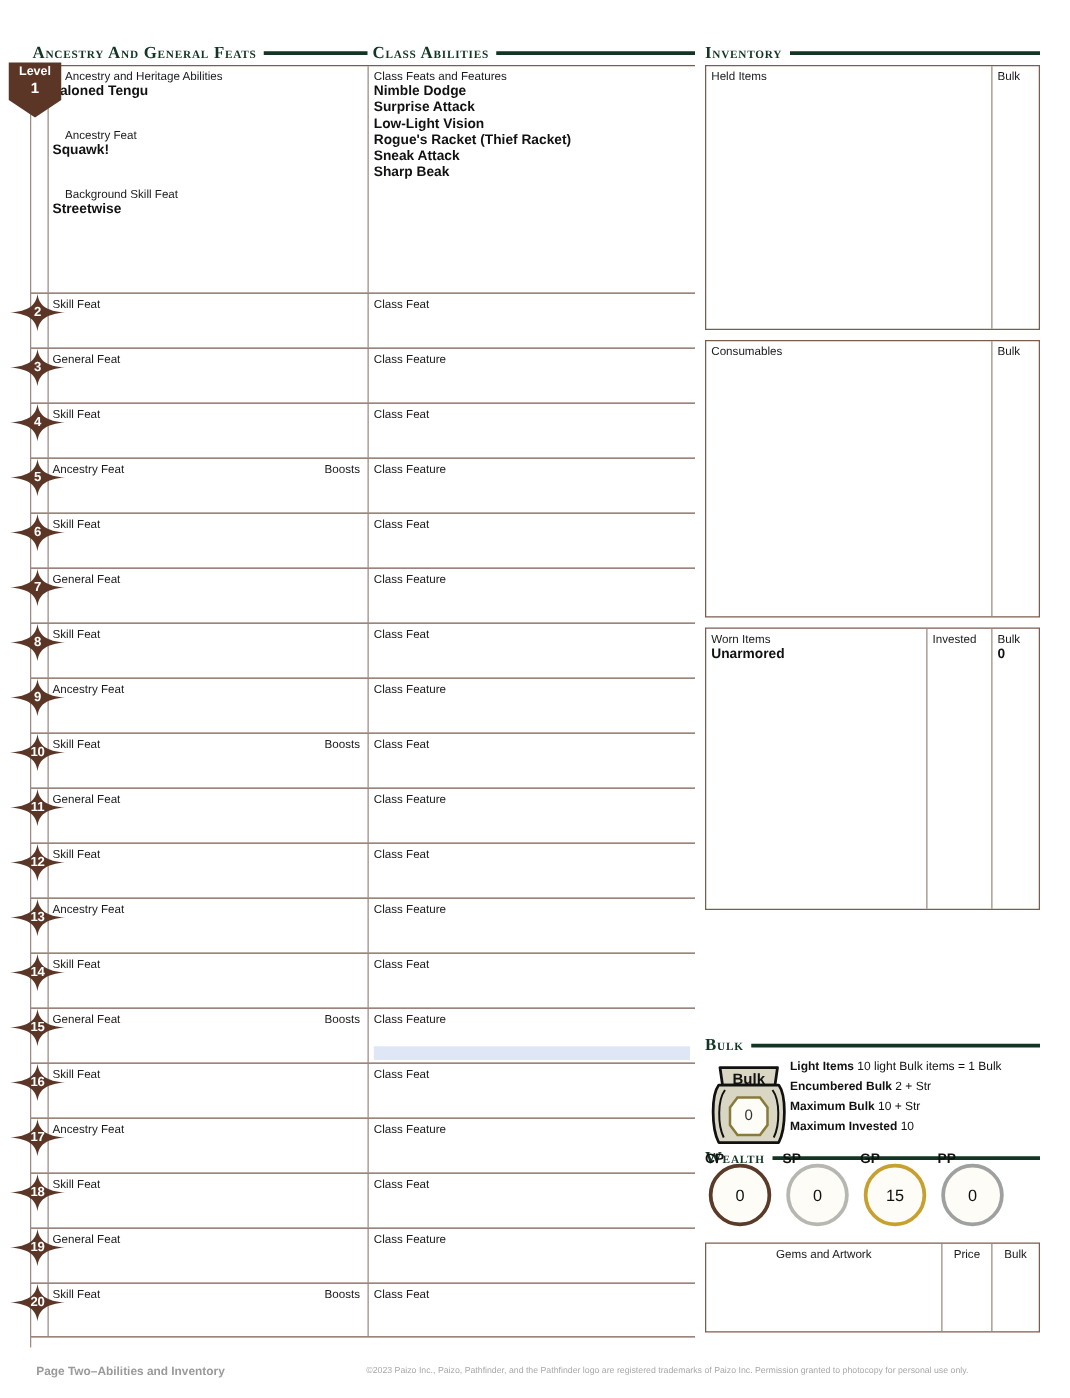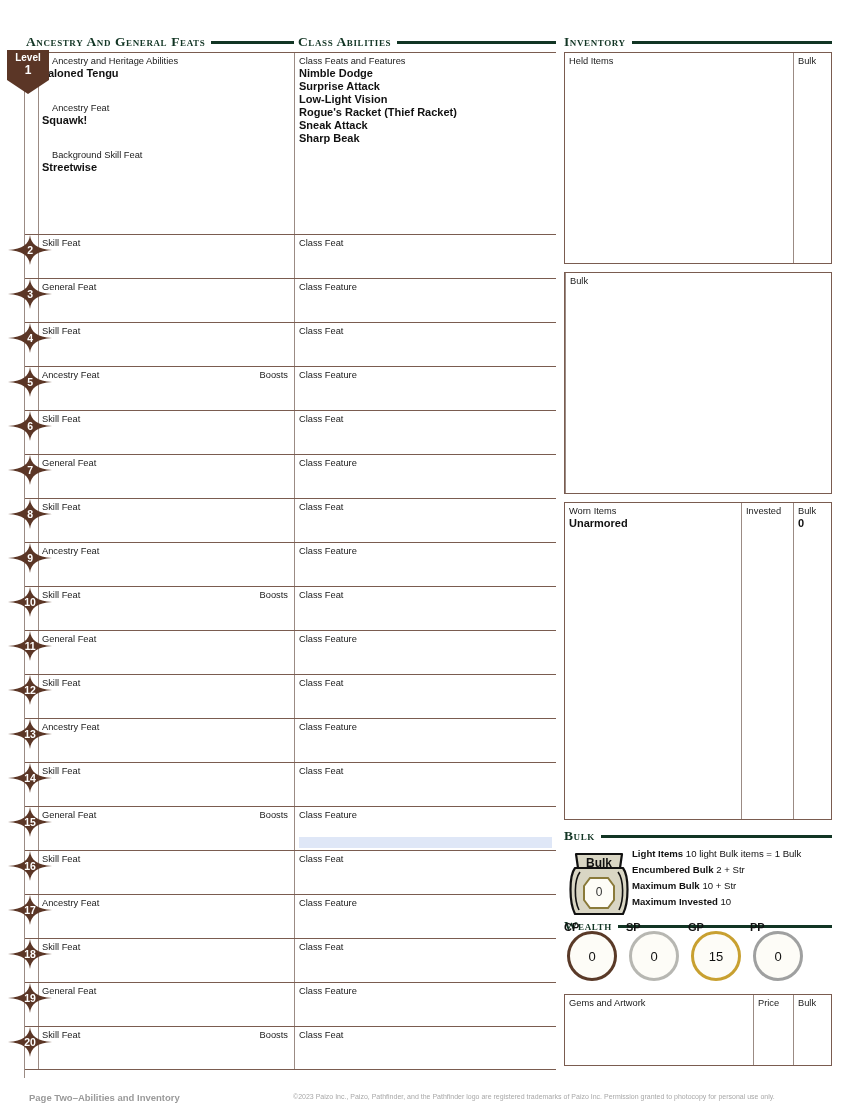--- a/index.html
+++ b/index.html
@@ -766,25 +766,28 @@
   <div id="inv-area">
       <div class="inv-box" style="height: 212px; gap: 16px;">
         <div class="inv-main">
           <div class="inv-head">Held Items</div>
         </div>
         <div class="inv-col" style="width: 38px; flex: 0 0 38px;">
           <div class="inv-head">Bulk</div>
         </div>
       </div>
       <div class="inv-box" style="height: 222px; margin-top: 8px;">
+        <div class="inv-main">
+          <div class="inv-head">Consumables</div>
+        </div>
         <div class="inv-col" style="width: 38px; flex: 0 0 38px;">
           <div class="inv-head">Bulk</div>
         </div>
       </div>
-      <div class="inv-box" style="height: 318px; margin-top: 8px;">
+      <div class="inv-box" style="height: 226px; margin-top: 8px;">
         <div class="inv-main">
           <div class="inv-head">Worn Items</div>
           <div class="inv-val">Unarmored</div>
         </div>
         <div class="inv-col" style="width: 52px; flex: 0 0 52px;">
           <div class="inv-head">Invested</div>
         </div>
         <div class="inv-col" style="width: 38px; flex: 0 0 38px;">
           <div class="inv-head">Bulk</div>
           <div class="inv-val">0</div>
@@ -847,21 +850,21 @@
         </div>
         <div class="coin-tag">PP</div>
       </div>
     </div>
 
   <div id="footer">
     <div class="f-left">Page Two–Abilities and Inventory</div>
     <div class="f-right">©2023 Paizo Inc., Paizo, Pathfinder, and the Pathfinder logo are registered trademarks of Paizo Inc. Permission granted to photocopy for personal use only.</div>
   </div>
 
-<div class="inv-box" style="height: 72px; position: absolute; left: 564px; top: 994px; width: 268px;">
+<div class="inv-box" style="height: 72px; position: absolute; left: 564px; top: 994px; width: 268px; text-align: center;">
       <div class="inv-main">
         <div class="inv-head">Gems and Artwork</div>
       </div>
       <div class="inv-col" style="width: 40px; flex: 0 0 40px;">
         <div class="inv-head">Price</div>
       </div>
       <div class="inv-col" style="width: 38px; flex: 0 0 38px;">
         <div class="inv-head">Bulk</div>
       </div>
     </div>

